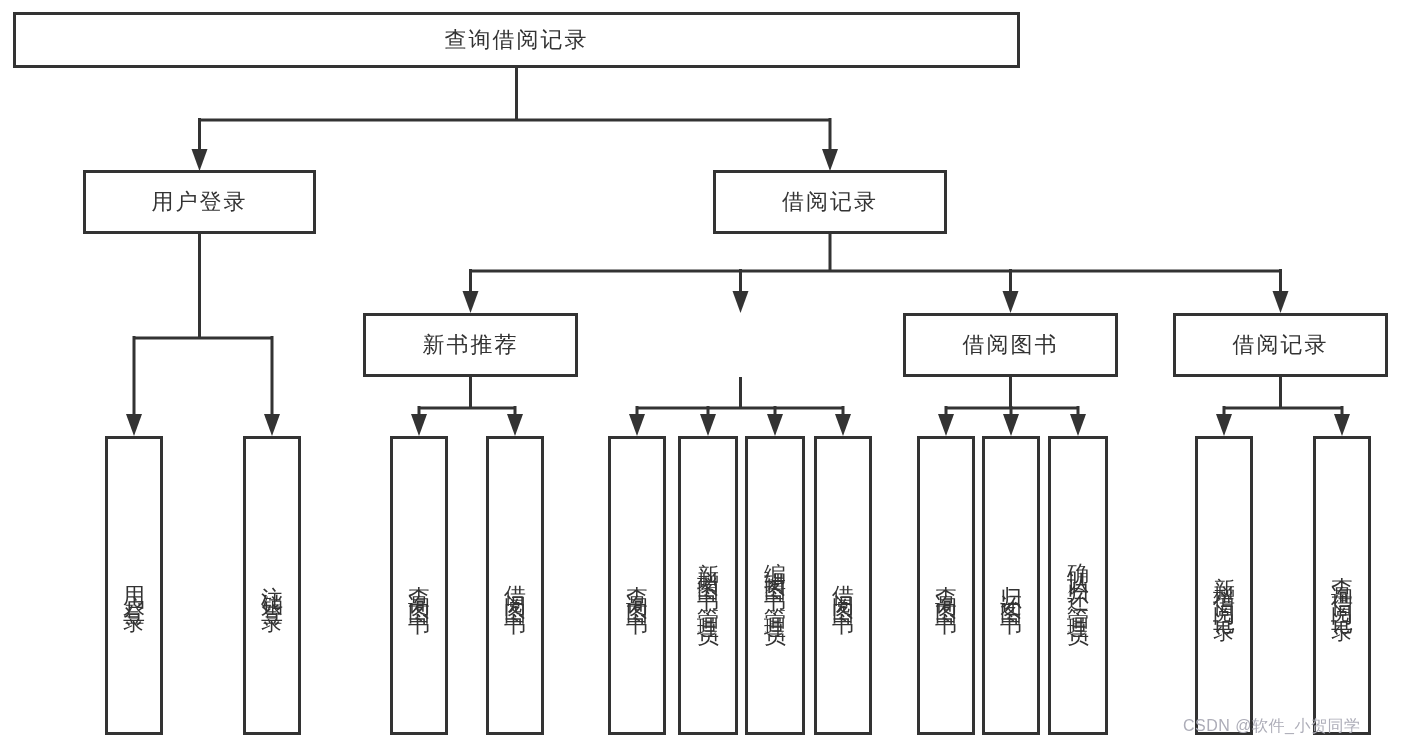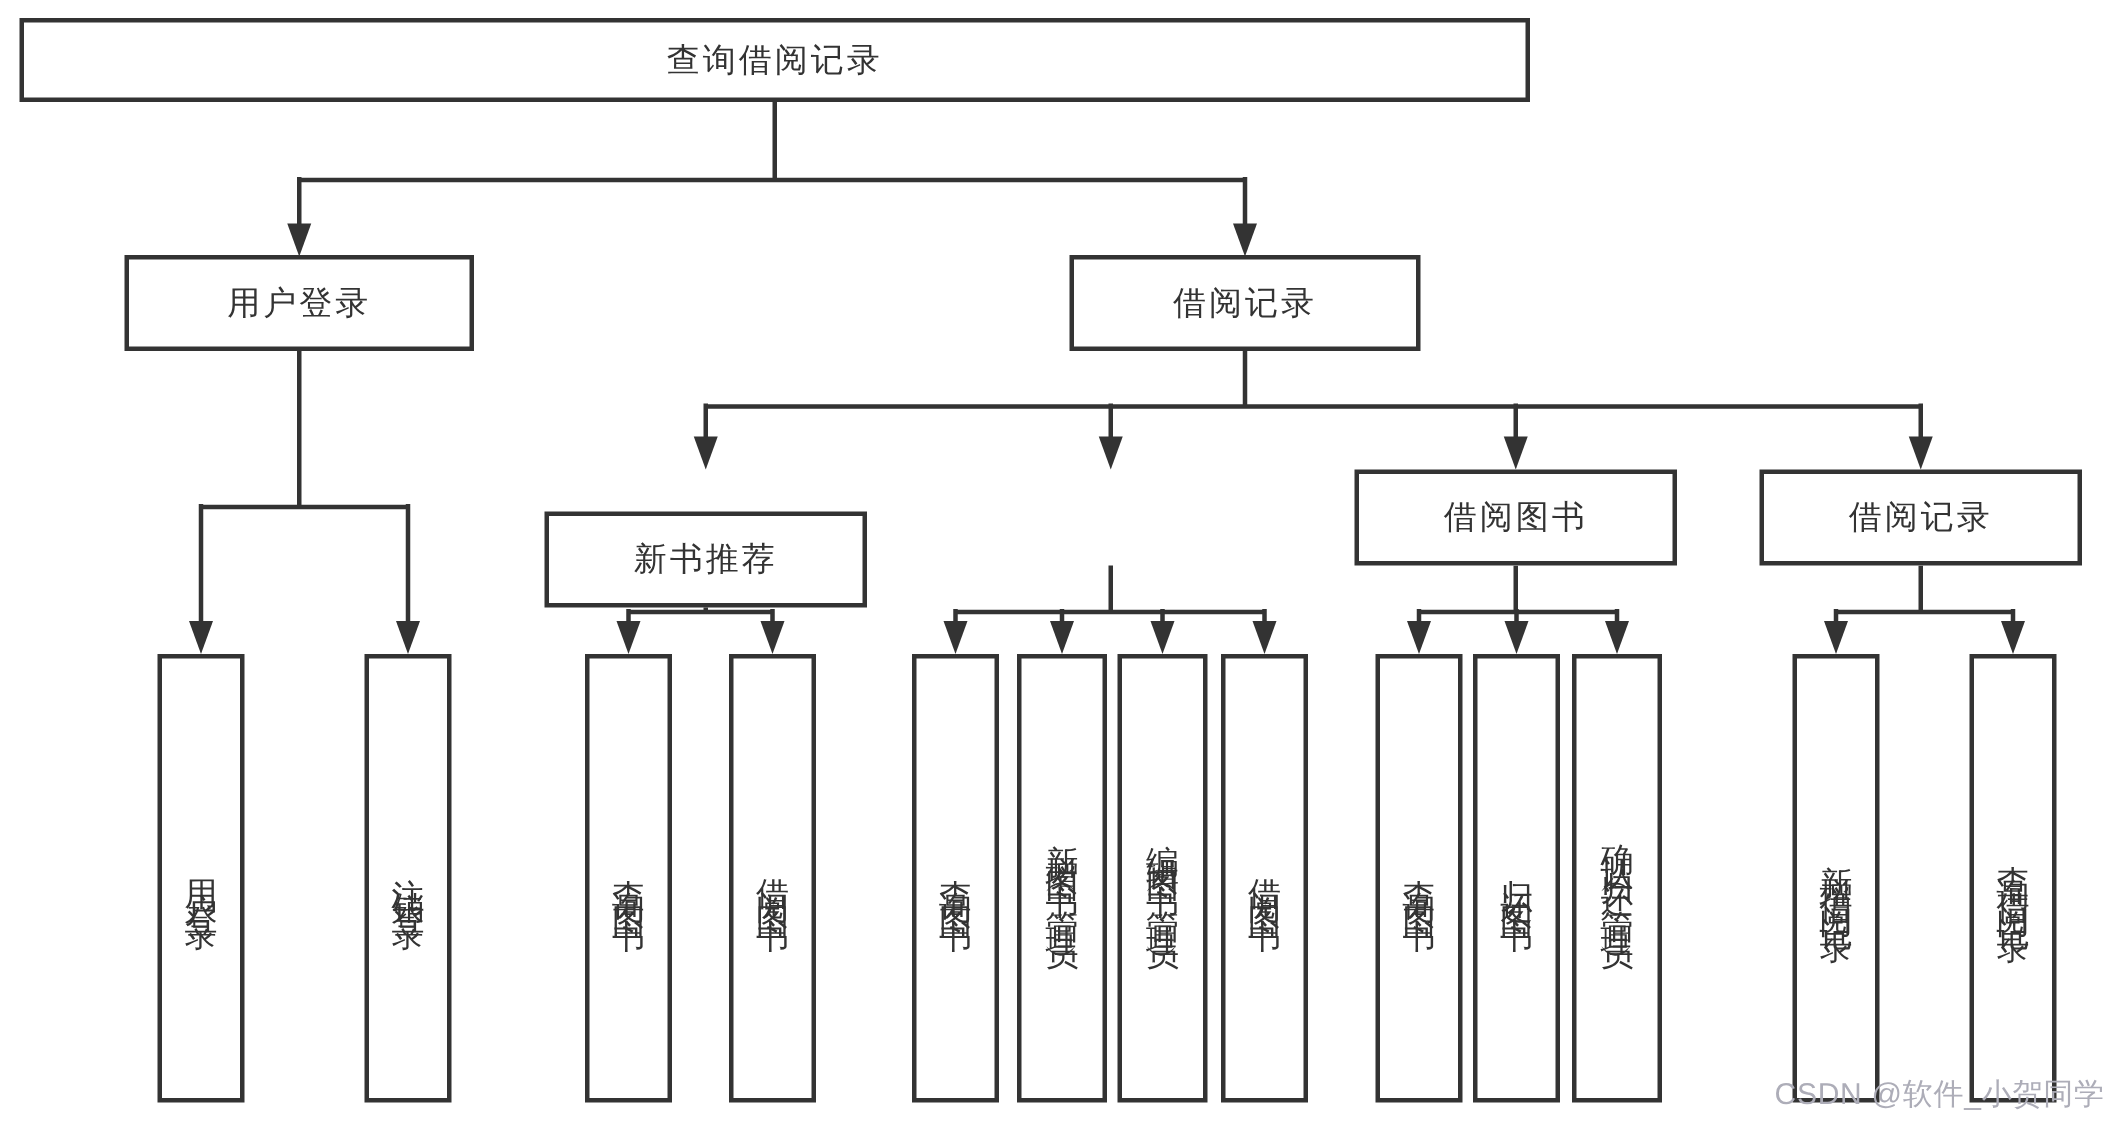--- a/index.html
+++ b/index.html
@@ -43,21 +43,21 @@
     font-size: 22px;
     letter-spacing: 9px;
     line-height: 1;
     white-space: nowrap;
   }
   .watermark {
     position: absolute;
     left: 1183px;
     top: 716px;
     z-index: 5;
-    font-size: 20px;
+    font-size: 16px;
     color: #adadb8;
     letter-spacing: 0.5px;
     white-space: nowrap;
   }
 </style>
 </head>
 <body>
 
 <div class="canvas">
 
@@ -108,21 +108,21 @@
     <span class="label">查询借阅记录</span>
   </div>
 
   <div class="hbox" style="left:83px; top:170px; width:233px; height:64px;">
     <span class="label">用户登录</span>
   </div>
   <div class="hbox" style="left:713px; top:170px; width:234px; height:64px;">
     <span class="label">借阅记录</span>
   </div>
 
-  <div class="hbox" style="left:363px; top:313px; width:215px; height:64px;margin-top:28px;">
+  <div class="hbox" style="left:363px; top:313px; width:215px; height:64px;">
     <span class="label">新书推荐</span>
   </div>
   <div class="hbox" style="left:903px; top:313px; width:215px; height:64px;">
     <span class="label">借阅图书</span>
   </div>
   <div class="hbox" style="left:1173px; top:313px; width:215px; height:64px;">
     <span class="label">借阅记录</span>
   </div>
 
   <div class="vbox" style="left:105px; top:436px; width:58px; height:299px;">

